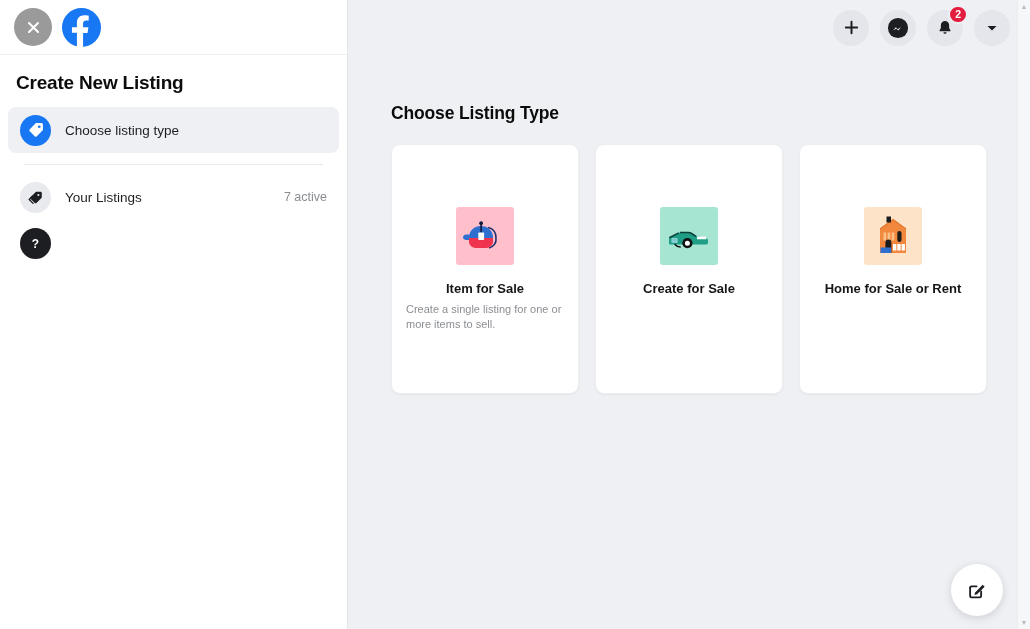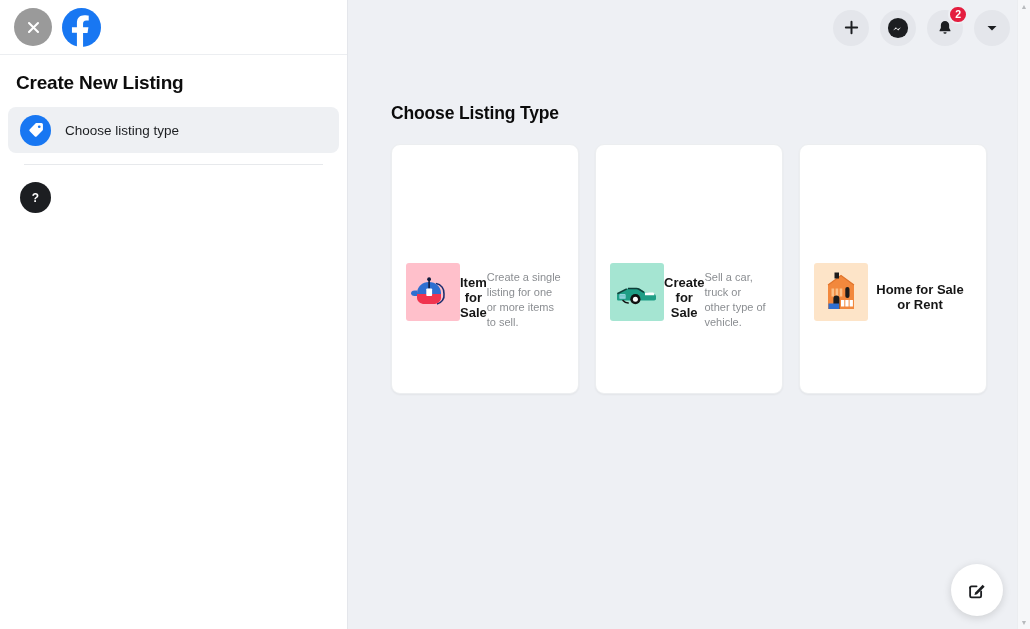--- a/index.html
+++ b/index.html
@@ -76,21 +76,21 @@
   .content { padding:48px 0 0 43px; }
   .page-title {
     font-size:17.5px; font-weight:bold; color:#0b0b0b;
     margin-bottom:20px; letter-spacing:-0.15px;
   }
   .cards { display:flex; gap:16px; }
   .card {
     width:188px; height:250px; background:#ffffff;
     border-radius:9px; border:1px solid #eceef0;
     box-shadow:0 1px 2px rgba(0,0,0,0.05);
-    display:flex; flex-direction:row; align-items:center;
+    display:flex; flex-direction:column; align-items:center;
     padding:62px 14px 0 14px; cursor:pointer;
   }
   .card-ico {
     width:58px; height:58px; border-radius:3px;
     display:flex; align-items:center; justify-content:center;
     margin-bottom:16px;
   }
   .card-title {
     font-size:13px; font-weight:bold; color:#161616;
     text-align:center; margin-bottom:6px;
@@ -146,20 +146,31 @@
           <svg width="18" height="18" viewBox="0 0 20 20">
             <path d="M10.6 2.3H16a1.7 1.7 0 0 1 1.7 1.7v5.4c0 .45-.18.88-.5 1.2l-6.3 6.3a1.7 1.7 0 0 1-2.4 0l-5.4-5.4a1.7 1.7 0 0 1 0-2.4l6.3-6.3c.32-.32.75-.5 1.2-.5z" fill="#ffffff"></path>
             <circle cx="13.6" cy="6.4" r="1.5" fill="#1877f2"></circle>
           </svg>
         </span>
         <span class="sb-label">Choose listing type</span>
       </div>
 
       <div class="sb-divider"></div>
 
+      <div class="sb-item">
+        <span class="sb-ico grey">
+          <svg width="17" height="17" viewBox="0 0 20 20">
+            <path d="M10.6 3.3H16a1.4 1.4 0 0 1 1.4 1.4v5c0 .38-.15.74-.41 1l-5.9 5.9a1.4 1.4 0 0 1-2 0l-5-5a1.4 1.4 0 0 1 0-2l5.9-5.9c.26-.26.62-.4 1-.4z" fill="#1c1e21"></path>
+            <path d="M6.3 8.6 2.6 12.3l4.6 4.6" fill="none" stroke="#1c1e21" stroke-width="1.6" stroke-linecap="round"></path>
+            <circle cx="13.4" cy="7.1" r="1.25" fill="#e9eaed"></circle>
+          </svg>
+        </span>
+        <span class="sb-label">Your Listings</span>
+        <span class="sb-meta">7 active</span>
+      </div>
 
       <div class="sb-item">
         <span class="sb-ico dark">
           <svg width="17" height="17" viewBox="0 0 20 20">
             <text x="10" y="15" text-anchor="middle" font-family="Liberation Sans, sans-serif" font-size="14" font-weight="bold" fill="#ffffff">?</text>
           </svg>
         </span>
       </div>
 
     </nav>
@@ -227,21 +238,20 @@
               <path d="M7.3 28.8l9.5-4.9" fill="none" stroke="#0e3f38" stroke-width="1.6"></path>
               <rect x="9.5" y="29.2" width="6" height="4.6" rx="0.6" fill="#bfe9ff"></rect>
               <path d="M9.8 30.4h5.4M9.8 31.7h5.4M9.8 33h5.4" stroke="#1f9e86" stroke-width="0.5"></path>
               <path d="M35 27.5h7.5c1 0 1.8.6 1.8 1.6v1.2H35z" fill="#ffffff"></path>
               <circle cx="25.4" cy="34.2" r="5.1" fill="#111111"></circle>
               <circle cx="25.4" cy="34.2" r="2.5" fill="#ffffff"></circle>
               <path d="M13 35.5c1.6 1.8 3.2 2.6 5.2 2.6" fill="none" stroke="#111111" stroke-width="1.5" stroke-linecap="round"></path>
             </svg>
           </div>
           <div class="card-title">Create for Sale</div>
-          <div class="card-desc">Sell a car, truck or other type of vehicle.</div>
         </div>
 
         <div class="card">
           <div class="card-ico" style="background:#fde4c8">
             <svg width="54" height="54" viewBox="0 0 54 54">
               <rect x="14" y="20" width="26" height="24" fill="#f2883d"></rect>
               <path d="M14 20 27 10.5 40 20z" fill="#f2883d"></path>
               <path d="M14 20 27 10.5 40 20" fill="none" stroke="#e0742c" stroke-width="1.2"></path>
               <rect x="20.5" y="7.5" width="4.5" height="6" fill="#1c1c1c"></rect>
               <rect x="17.5" y="23.5" width="2.6" height="8" fill="#fbc088"></rect>

